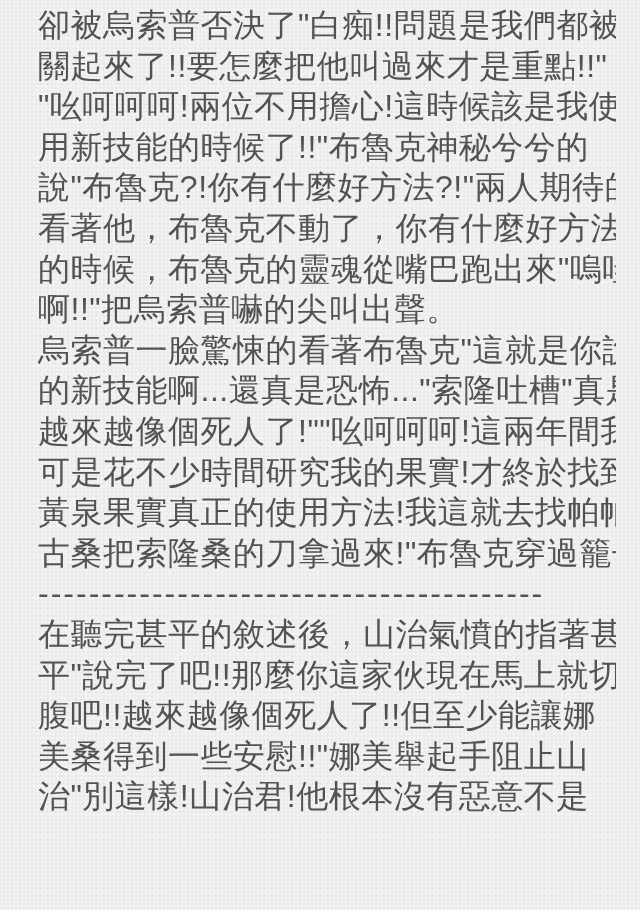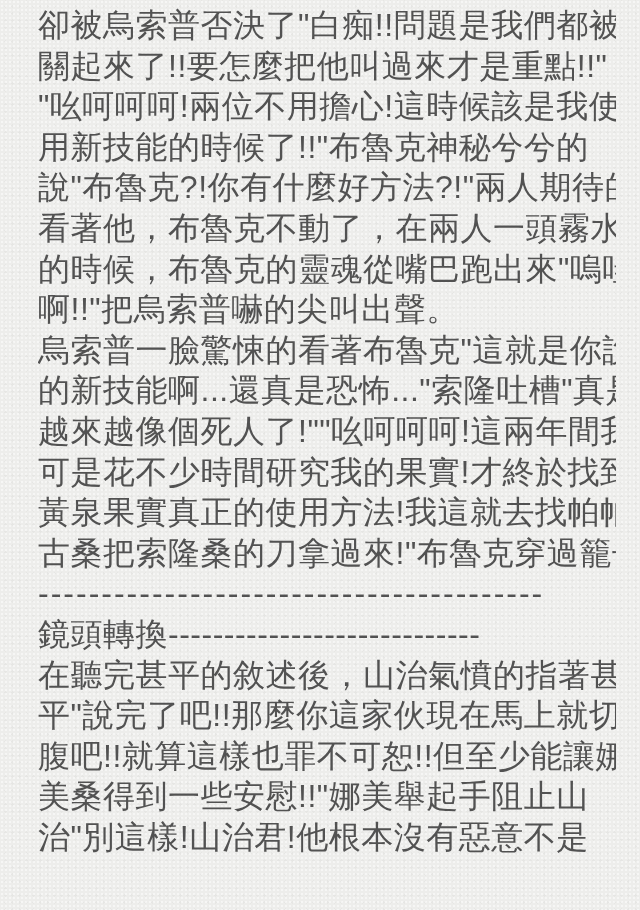--- a/index.html
+++ b/index.html
@@ -47,30 +47,29 @@
 </head>
 <body>
 
 <div class="page">
   <div class="text-block">
     <div class="line">卻被烏索普否決了"白痴!!問題是我們都被</div>
     <div class="line">關起來了!!要怎麼把他叫過來才是重點!!"</div>
     <div class="line">"吆呵呵呵!兩位不用擔心!這時候該是我使</div>
     <div class="line">用新技能的時候了!!"布魯克神秘兮兮的</div>
     <div class="line">說"布魯克?!你有什麼好方法?!"兩人期待的</div>
-    <div class="line">看著他，布魯克不動了，在兩人一頭霧水</div>
+    <div class="line">看著他，布魯克不動了，你有什麼好方法</div>
     <div class="line">的時候，布魯克的靈魂從嘴巴跑出來"嗚哇</div>
     <div class="line">啊!!"把烏索普嚇的尖叫出聲。</div>
     <div class="line">烏索普一臉驚悚的看著布魯克"這就是你說</div>
     <div class="line">的新技能啊...還真是恐怖..."索隆吐槽"真是</div>
     <div class="line">越來越像個死人了!""吆呵呵呵!這兩年間我</div>
     <div class="line">可是花不少時間研究我的果實!才終於找到</div>
     <div class="line">黃泉果實真正的使用方法!我這就去找帕帕</div>
     <div class="line">古桑把索隆桑的刀拿過來!"布魯克穿過籠子</div>
     <div class="line divider">----------------------------------------</div>
-    <div class="line">鏡頭轉換----------------------------</div>
     <div class="line">在聽完甚平的敘述後，山治氣憤的指著甚</div>
     <div class="line">平"說完了吧!!那麼你這家伙現在馬上就切</div>
-    <div class="line">腹吧!!就算這樣也罪不可恕!!但至少能讓娜</div>
+    <div class="line">腹吧!!越來越像個死人了!!但至少能讓娜</div>
     <div class="line">美桑得到一些安慰!!"娜美舉起手阻止山</div>
     <div class="line">治"別這樣!山治君!他根本沒有惡意不是</div>
   </div>
 </div>
 
 </body></html>

